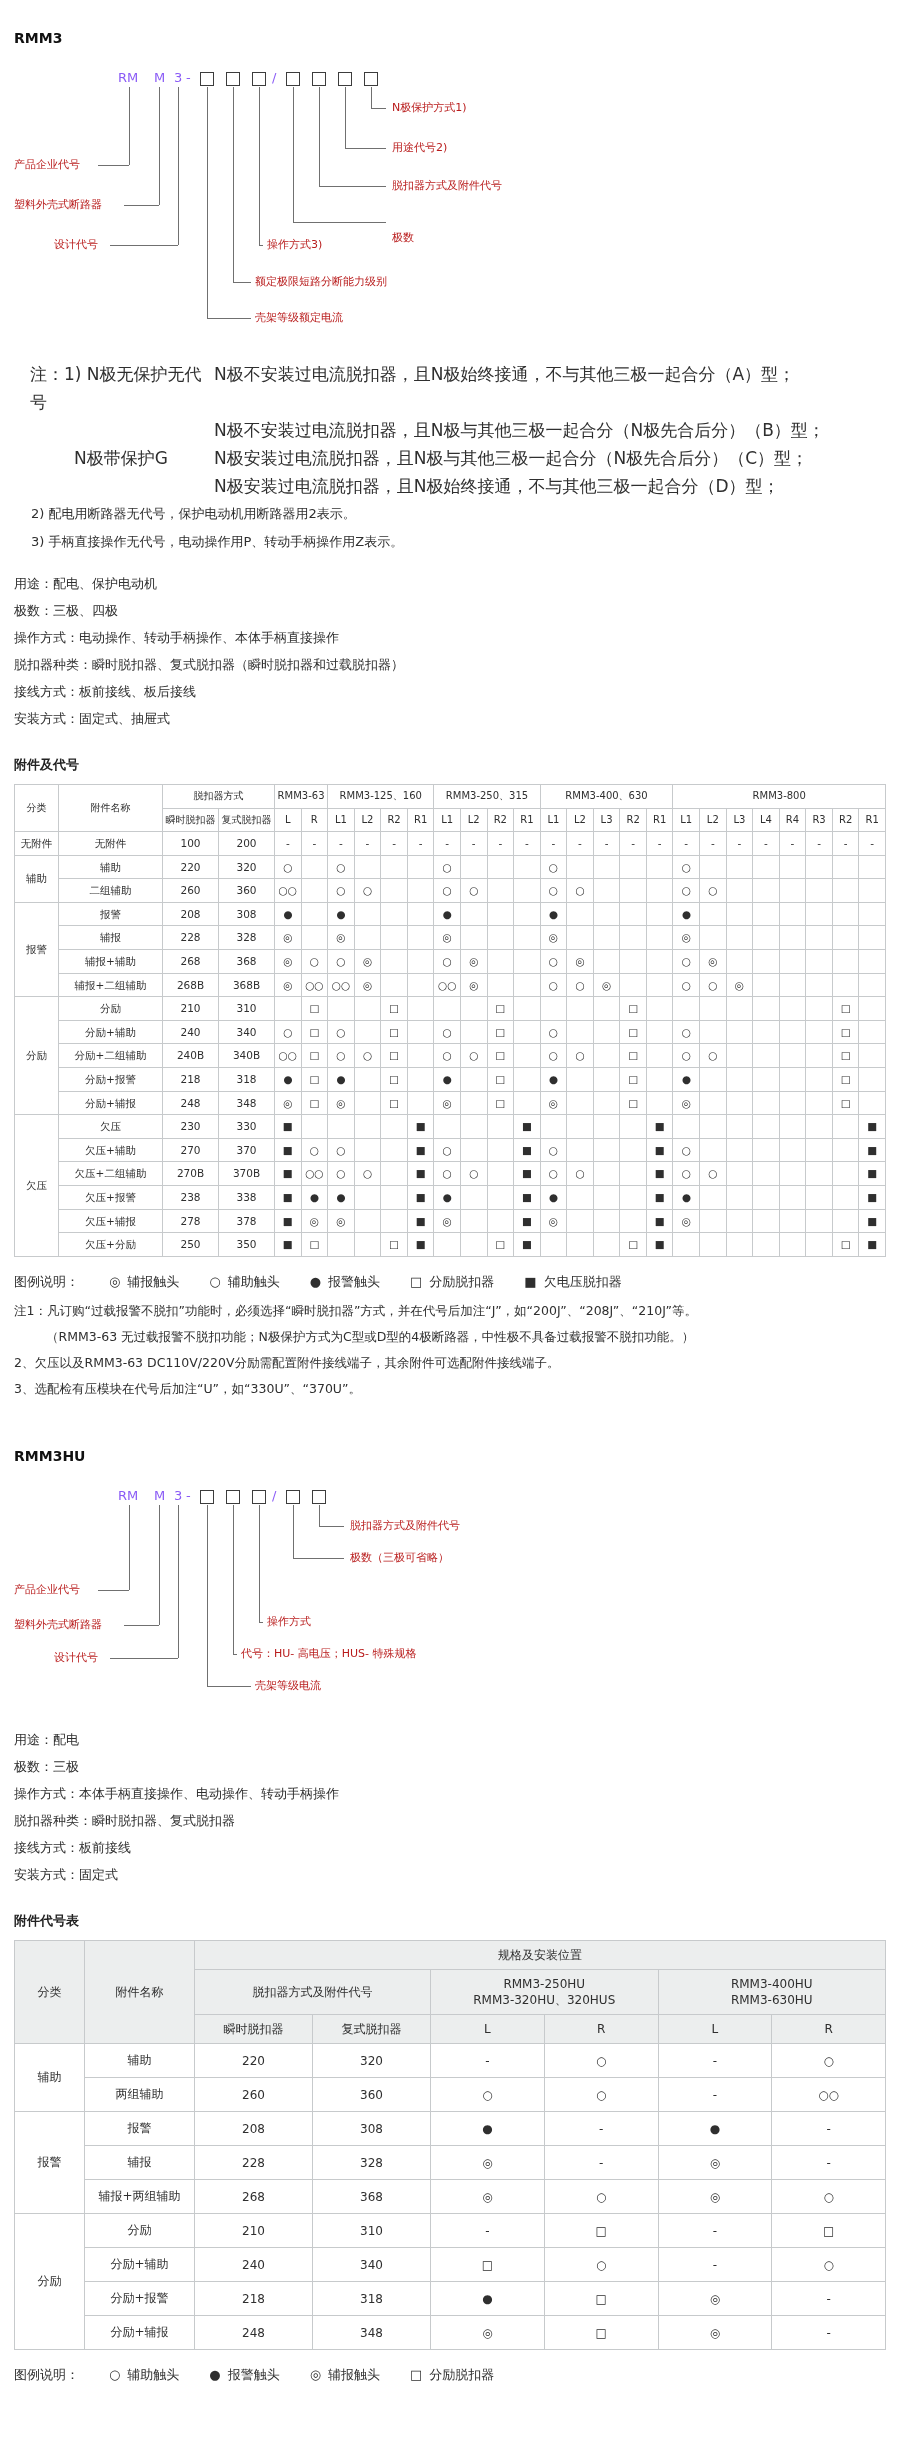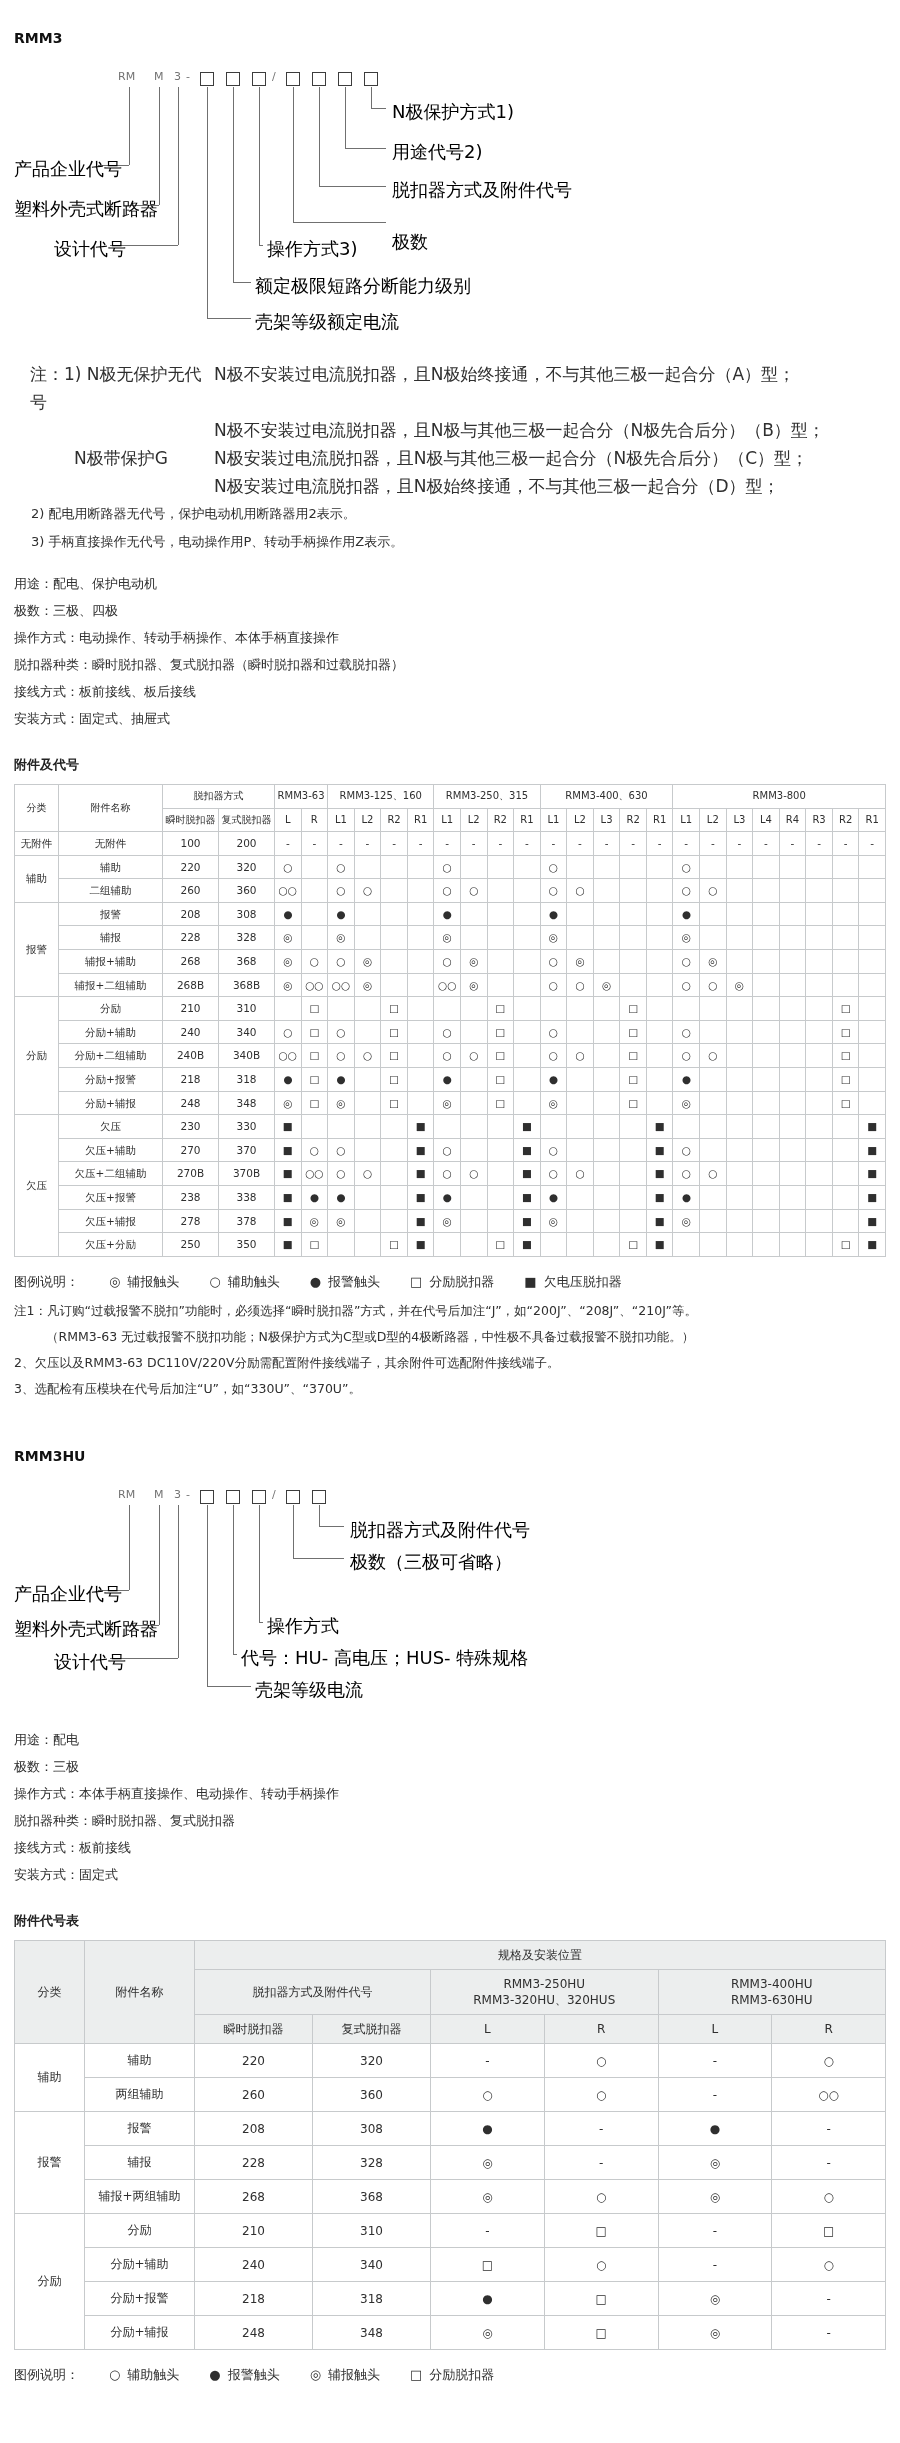--- a/index.html
+++ b/index.html
@@ -6,25 +6,25 @@
   body{width:900px;min-height:2443px;font-family:"DejaVu Sans","Liberation Sans",sans-serif;color:#2f2f2f;}
   .page{width:900px;box-sizing:border-box;padding:30px 14px 24px;}
   h1.sec{font-size:14px;font-weight:700;color:#111;margin:0 0 14px;}
   h1.sec2{margin-top:46px;}
   h2.tbl-title{font-size:13px;font-weight:600;color:#222;margin:24px 0 10px;}
 
   
   .diagram{position:relative;margin-bottom:16px;}
   #diagram1{height:284px;}
   #diagram2{height:232px;}
-  .dcode{position:absolute;font-size:11px;color:#737373;white-space:nowrap;}
+  .dcode{position:absolute;font-size:13px;color:#8b5cf6;white-space:nowrap;}
   .mbox{position:absolute;width:14px;height:14px;border:1px solid #3c3c3c;box-sizing:border-box;background:#fff;}
   .vline{position:absolute;width:1px;background:#707070;}
   .hline{position:absolute;height:1px;background:#707070;}
-  .dlabel{position:absolute;font-size:18px;color:#000000;white-space:nowrap;}
+  .dlabel{position:absolute;font-size:11px;color:#b91c1c;white-space:nowrap;}
 
   
   .notes{margin-top:4px;}
   .note-row{display:flex;font-size:17px;line-height:28px;margin-left:16px;}
   .note-label{width:184px;flex:none;box-sizing:border-box;}
   .note-label.indent{padding-left:44px;}
   .note-extra{padding-left:17px;font-size:13px;line-height:28px;}
 
   
   .specs{margin-top:14px;}

